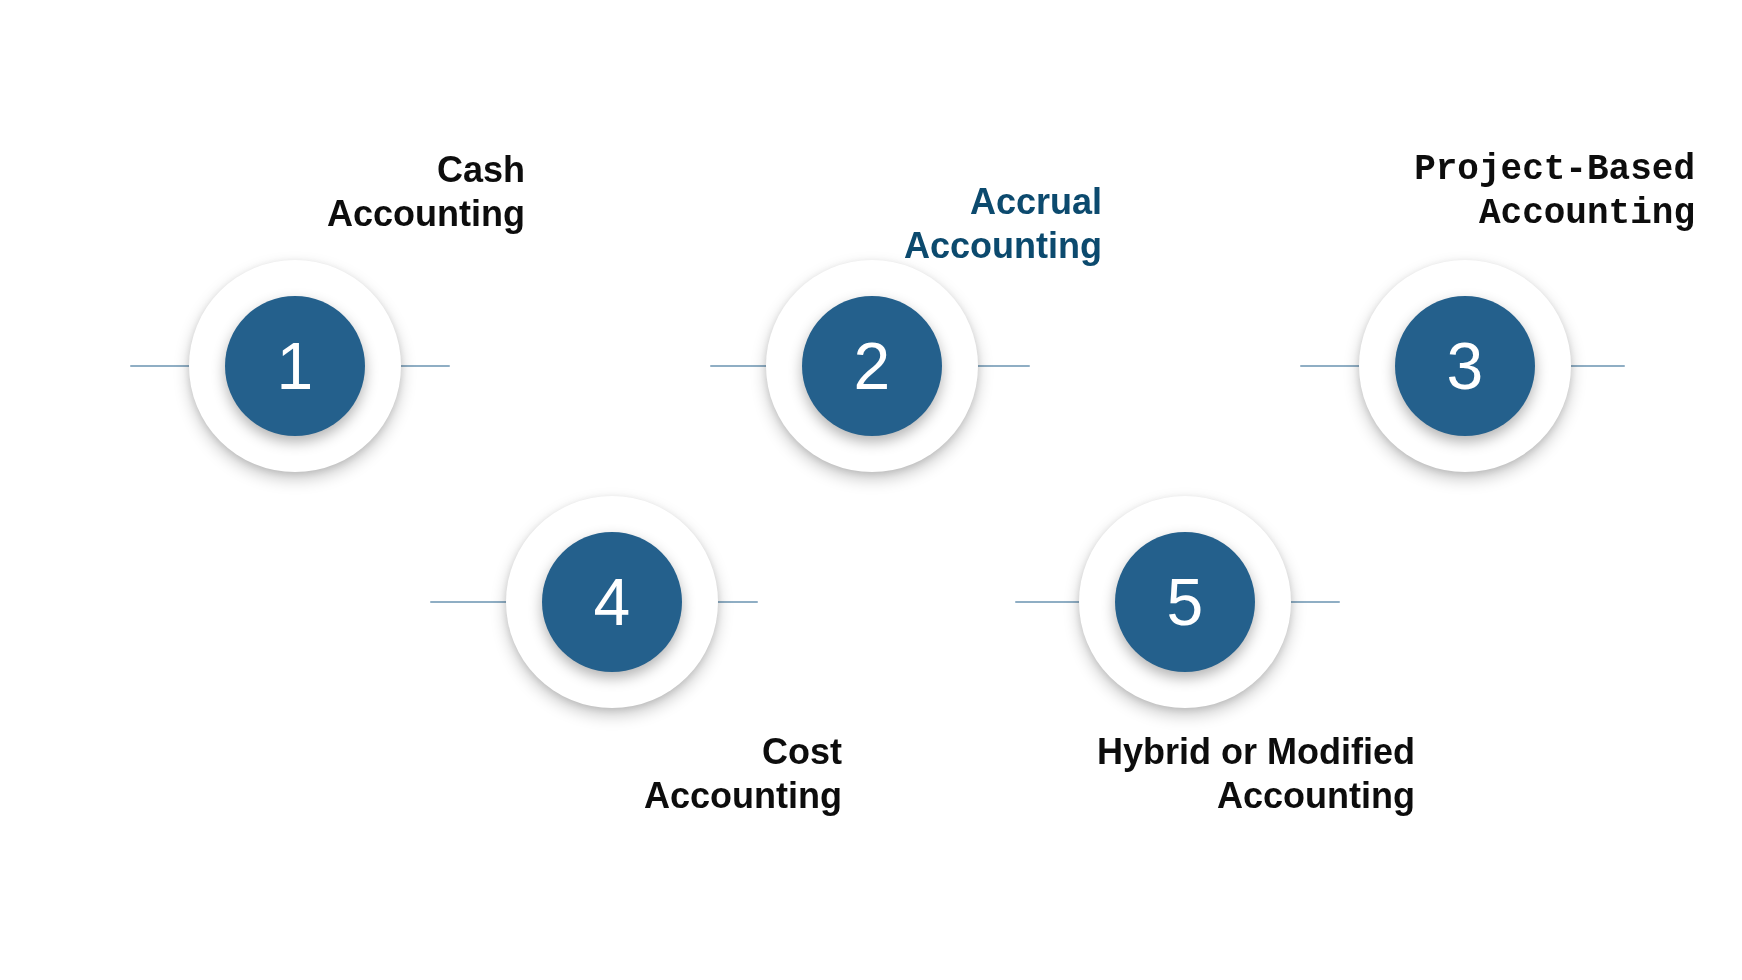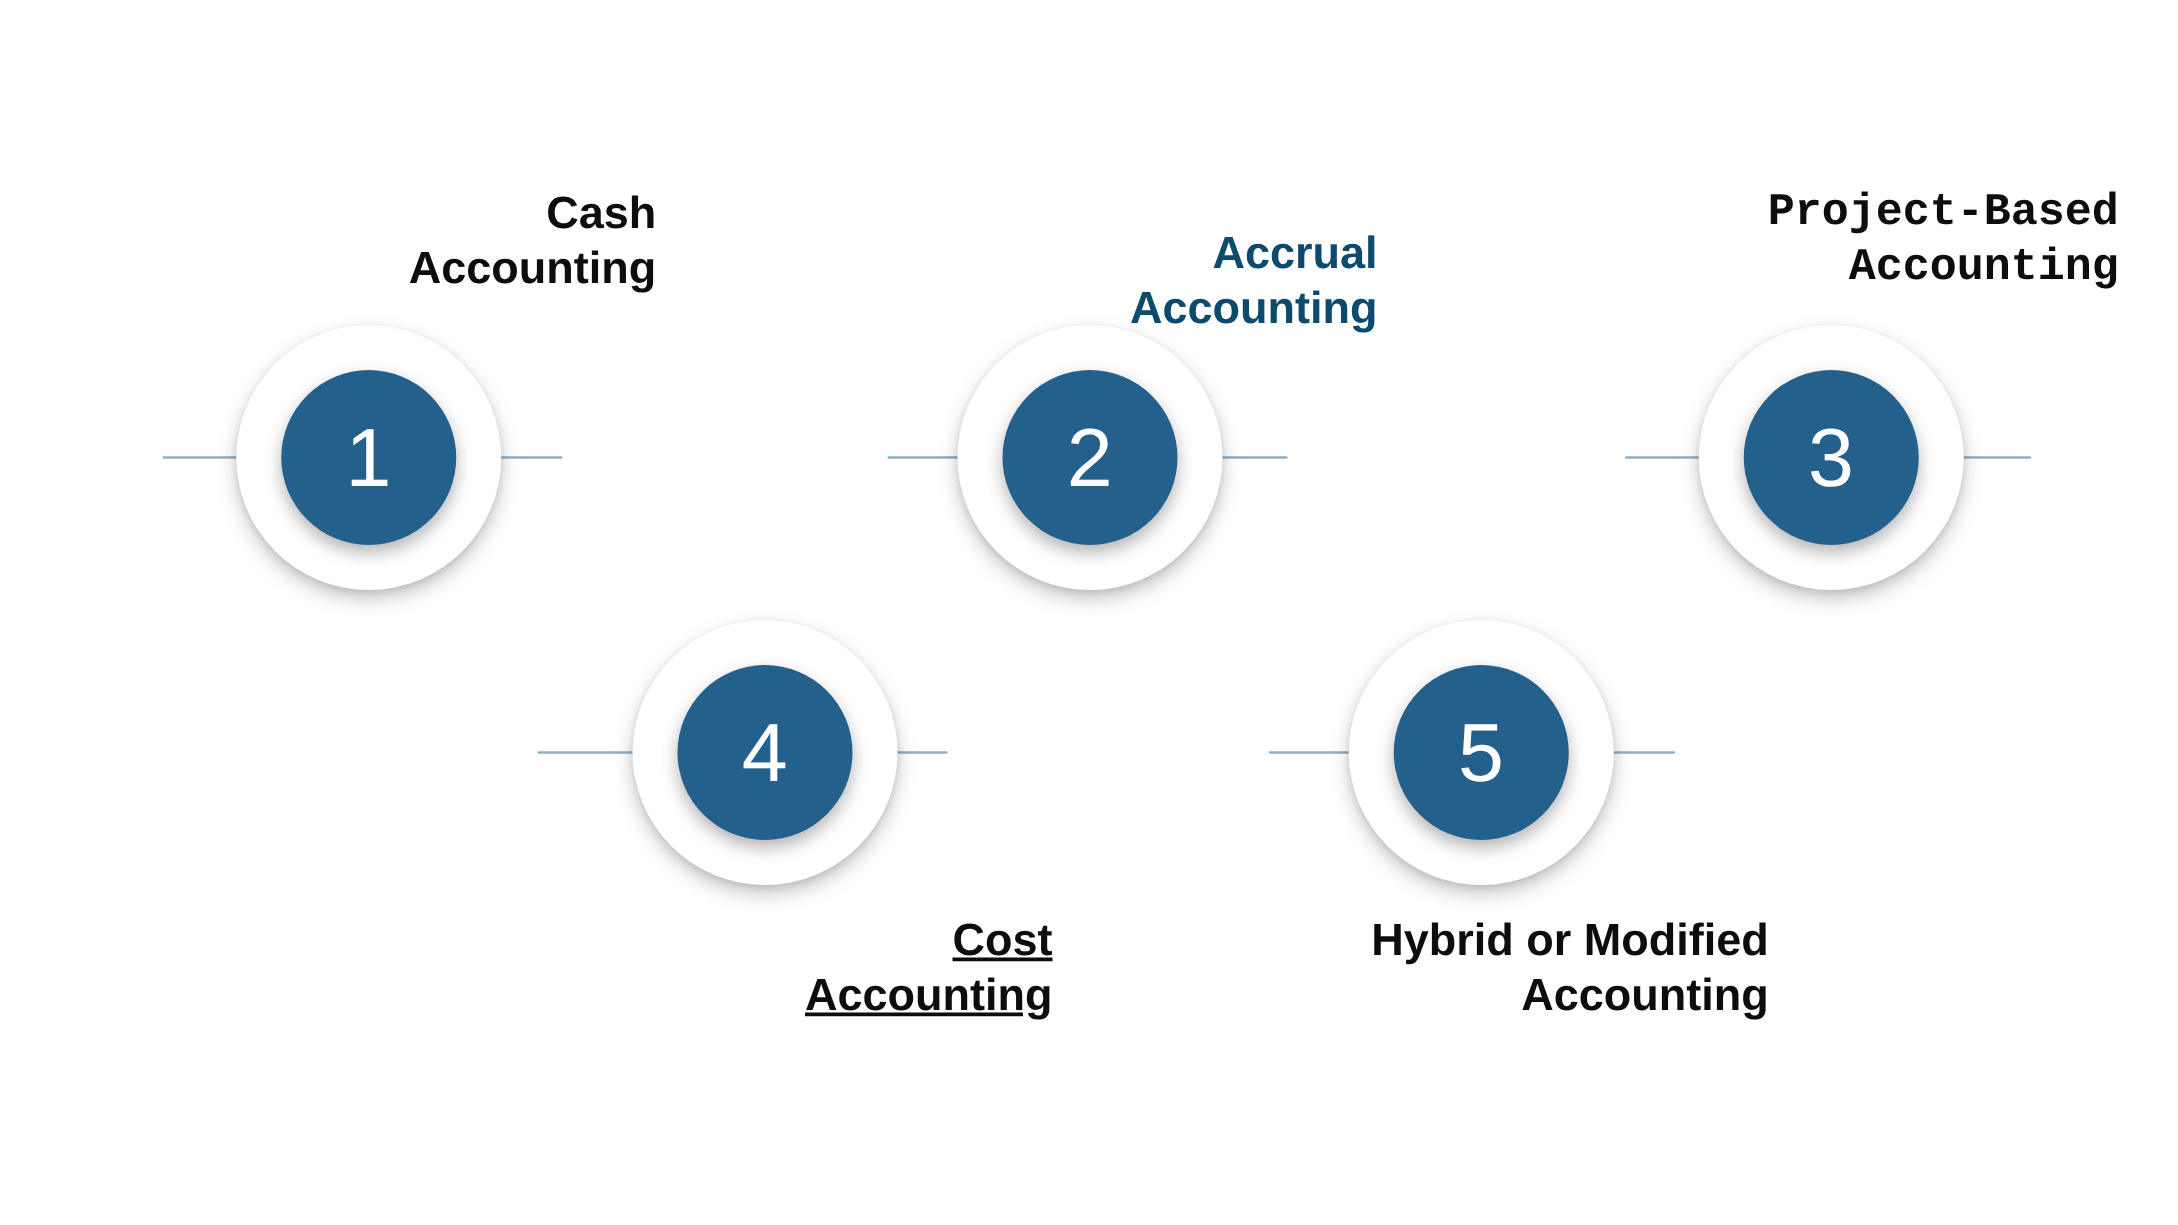--- a/index.html
+++ b/index.html
@@ -134,21 +134,21 @@
   </div>
   <div class="label label-above" style="left: 1465px; color: rgb(13, 13, 13); top: 148px; font-family: Liberation Mono, monospace;">Project-Based
 Accounting</div>
 
   <div class="node" style="left: 612px; top: 602px;">
     <div class="node-outer"></div>
     <div class="node-inner" style="background: rgb(36, 96, 140);">
       <span class="node-number" style="color: rgb(255, 255, 255);">4</span>
     </div>
   </div>
-  <div class="label label-below" style="left: 612px; color: rgb(13, 13, 13); top: 730px; text-decoration: underline;">Cost
+  <div class="label label-below" style="left: 612px; color: rgb(13, 13, 13); top: 730px;">Cost
 Accounting</div>
 
   <div class="node" style="left: 1185px; top: 602px;">
     <div class="node-outer"></div>
     <div class="node-inner" style="background: rgb(36, 96, 140);">
       <span class="node-number" style="color: rgb(255, 255, 255);">5</span>
     </div>
   </div>
   <div class="label label-below" style="left: 1185px; color: rgb(13, 13, 13); top: 730px;">Hybrid or Modified
 Accounting</div>

